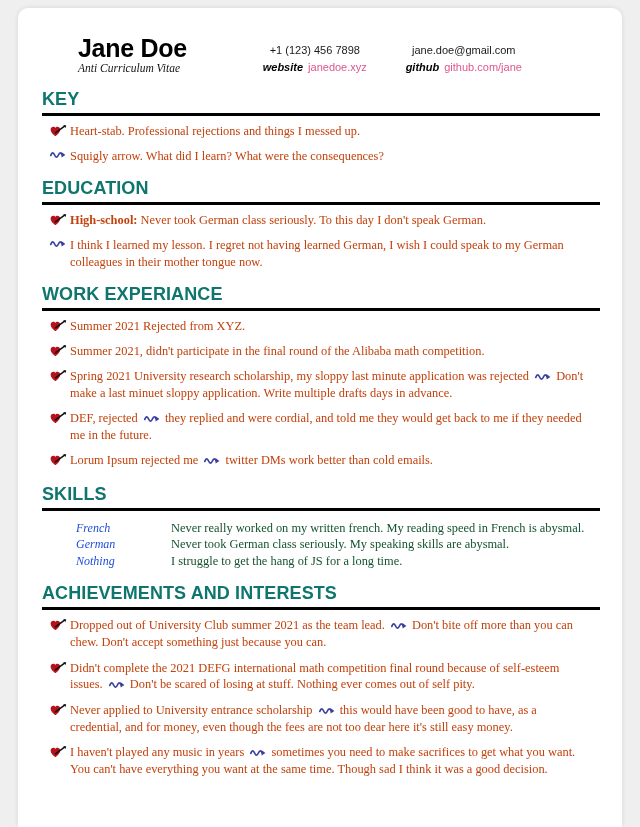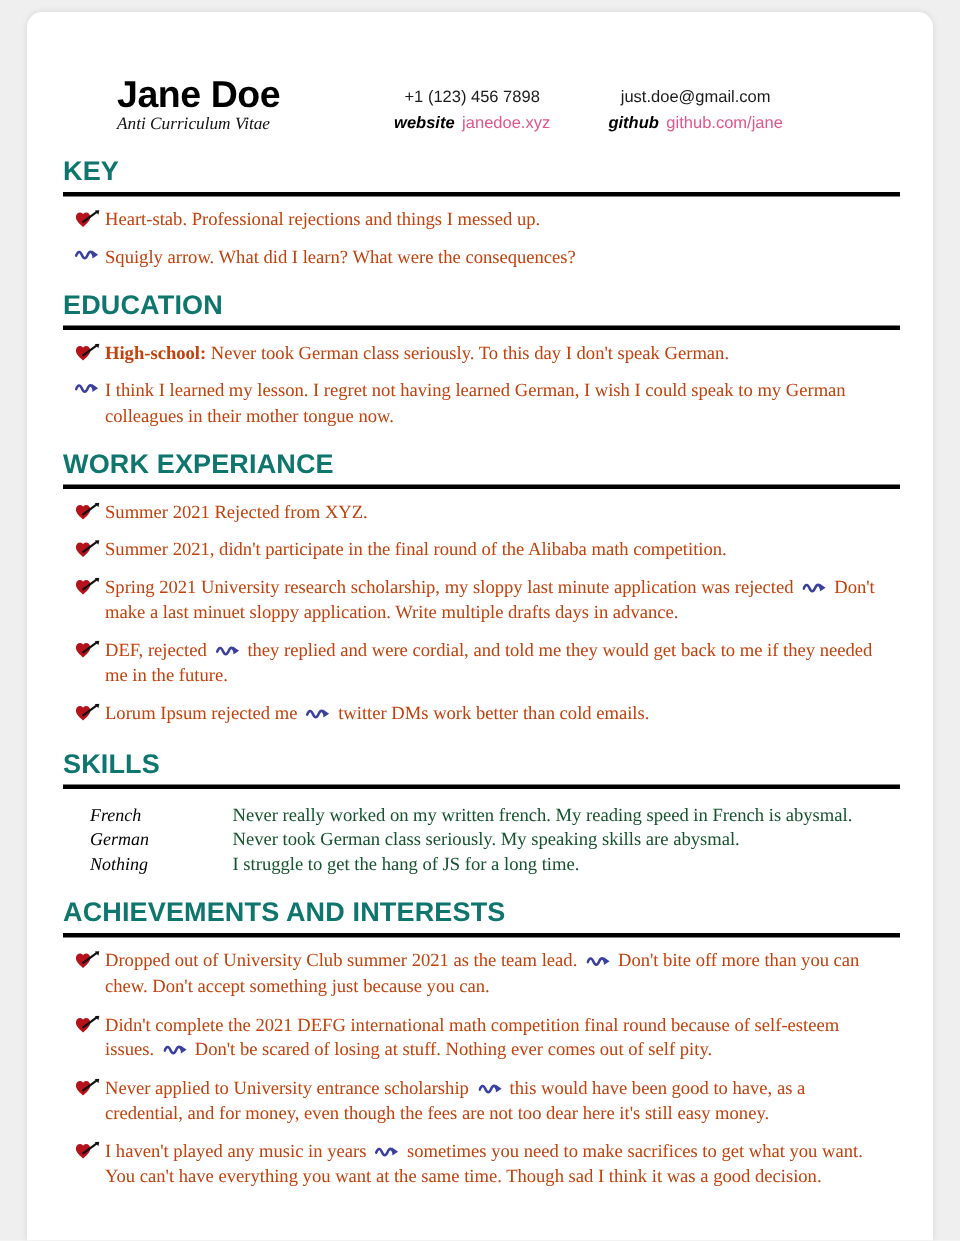--- a/index.html
+++ b/index.html
@@ -16,21 +16,21 @@
   .page {
     position: absolute;
     left: 18px;
     top: 8px;
     width: 604px;
     height: 819px;
     background: #ffffff;
     border-radius: 10px 10px 0 0;
     box-shadow: 0 0 5px rgba(0,0,0,0.10);
     box-sizing: border-box;
-    padding: 16px 18px;
+    padding: 1px 18px;
   }
   .inner { width: 100%; }
 
   
   .header {
     display: flex;
     align-items: flex-start;
     padding-top: 26px;
     padding-left: 42px;
   }
@@ -130,42 +130,43 @@
   .skills { margin-top: 9px; padding-left: 24px; }
   .skill-row {
     display: flex;
     align-items: baseline;
     line-height: 1.34;
   }
   .skill-name {
     flex: 0 0 95px;
     font-style: italic;
     font-size: 12px;
-    color: #000000;
+    color: #1d4ed8;
+    margin-left: 16px;
   }
   .skill-desc {
     font-size: 12.4px;
     color: #14532d;
   }
 </style>
 </head>
 <body>
 
 <div class="page">
   <div class="inner">
 
     <div class="header">
       <div class="identity">
         <div class="name">Jane Doe</div>
         <div class="subtitle">Anti Curriculum Vitae</div>
       </div>
       <div class="contact">
         <div class="contact-row">
           <span class="c-cell phone">+1 (123) 456 7898</span>
-          <span class="c-cell mail">just.doe@gmail.com</span>
+          <span class="c-cell mail">jane.doe@gmail.com</span>
         </div>
         <div class="contact-row">
           <span class="c-cell web">
             <span class="lbl">website</span>
             <span class="link">janedoe.xyz</span>
           </span>
           <span class="c-cell gh">
             <span class="lbl">github</span>
             <span class="link">github.com/jane</span>
           </span>

